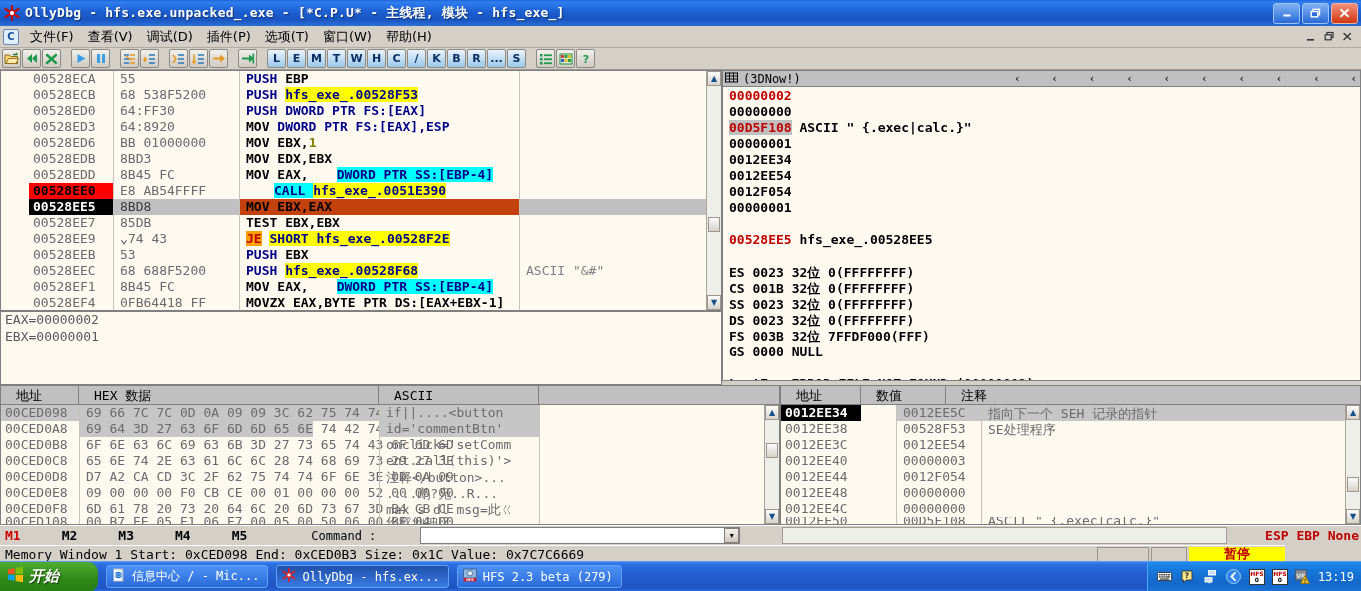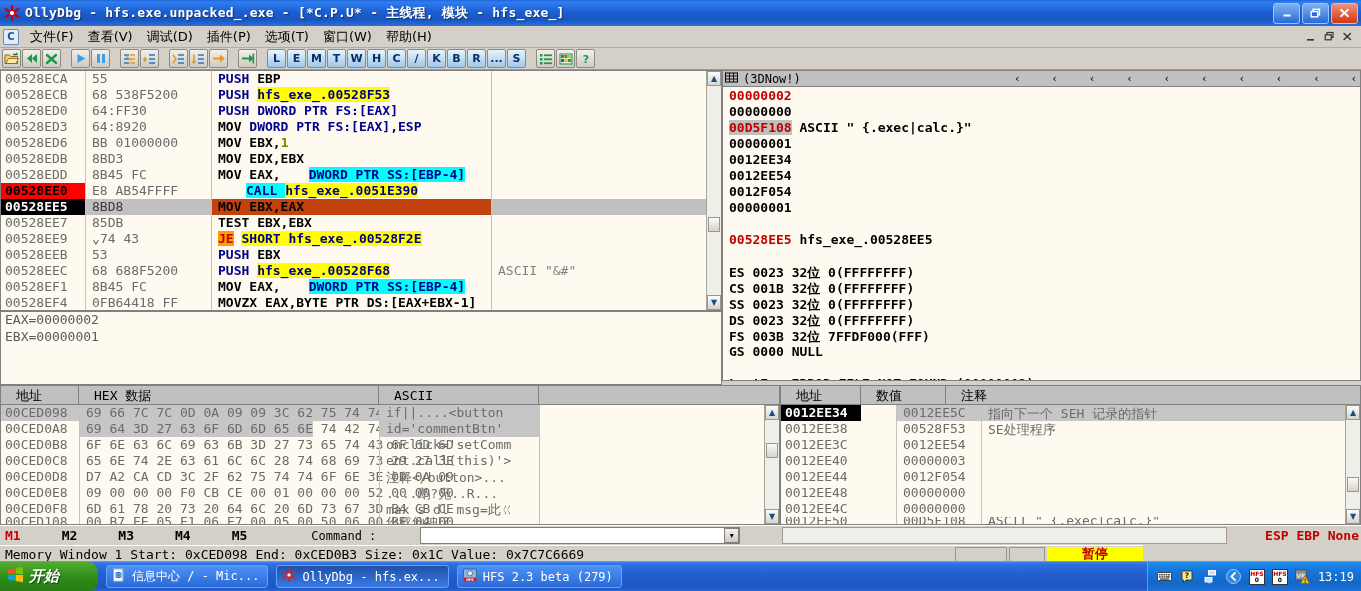--- a/index.html
+++ b/index.html
@@ -124,21 +124,21 @@
   .mlabel.active{color:#d00000;}
   .cmd-lab{font:12px "DejaVu Sans Mono",monospace;margin-left:28px;color:#000;}
   .cmd-inp{margin-left:8px;width:320px;height:17px;background:#fff;border:1px solid #7f7f7f;
     display:flex;align-items:center;font:12px "DejaVu Sans Mono",monospace;padding-left:3px;}
   .cmd-drop{margin-left:auto;width:15px;height:15px;background:linear-gradient(180deg,#f4f2ee,#cdc9c0);
     border:1px solid #868079;display:flex;align-items:center;justify-content:center;font:8px "DejaVu Sans",sans-serif;}
   .cmd-ext{margin-left:6px;flex:1;height:17px;background:#efefe9;border:1px solid #a19b93;}
   .esp-ebp{font:bold 13px "DejaVu Sans Mono",monospace;color:#c00000;padding:0 2px;white-space:nowrap;}
 
   
-  .statusbar{position:absolute;left:0;top:545px;width:1143px;height:17px;background:#d4d0c8;
+  .statusbar{position:absolute;left:0;top:545px;width:1285px;height:17px;background:#d4d0c8;
     display:flex;align-items:center;border-top:1px solid #fff;}
   .st-main{flex:1;font:13px "DejaVu Sans Mono",monospace;color:#000;padding-left:5px;white-space:nowrap;}
   .st-cell{width:52px;height:15px;border:1px solid #9a948c;background:#d4d0c8;margin-right:2px;}
   .st-pause{width:96px;height:15px;background:#ffff00;color:#c00000;
     font:bold 13px "DejaVu Sans","Liberation Sans",sans-serif;display:flex;align-items:center;justify-content:center;}
 
   
   .taskbar{position:absolute;left:0;top:561px;width:1361px;height:30px;
     background:linear-gradient(180deg,#3c81f3 0%,#2e6fe0 8%,#245fd0 40%,#1f55c4 88%,#2a67d8 100%);
     display:flex;align-items:center;border-top:1px solid #5b9bf8;}
@@ -344,21 +344,21 @@
         </svg>
     </div>
     <div class="tbtn">
       <svg width="12" height="12" viewBox="0 0 12 12">
         <text x="6" y="10" font-size="11" font-family="DejaVu Sans, sans-serif" font-weight="bold" fill="#1a9a4a" text-anchor="middle">?</text>
         </svg>
     </div>
   </div>
 
   <div class="pane" id="disasm">
-    <div style="position:absolute;left:0;top:0;right:15px;bottom:0;overflow:hidden;">
+    <div style="position:absolute;left:0;top:0;right:15px;bottom:0;overflow:hidden;padding-left:28px;">
       <div id="drows">
           <div class="drow ">
     <div class="dcol-addr">00528ECA</div>
     <div class="dcol-hex">55</div>
     <div class="dcol-asm"><span class="mn">PUSH </span><span class="mnreg">EBP</span></div>
     <div class="dcol-cmt"></div>
   </div>
           <div class="drow ">
     <div class="dcol-addr">00528ECB</div>
     <div class="dcol-hex">68 538F5200</div>

